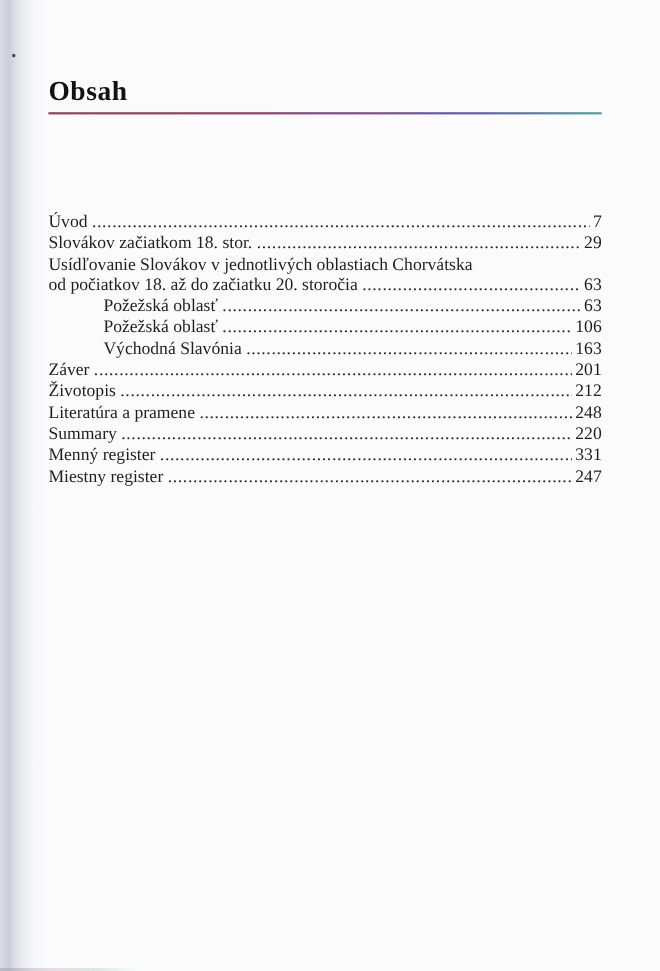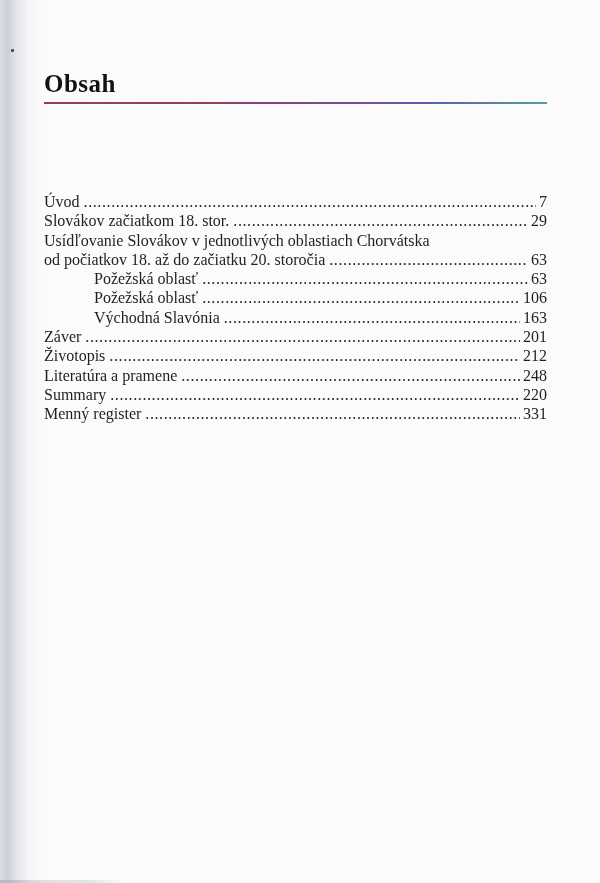--- a/index.html
+++ b/index.html
@@ -168,17 +168,22 @@
         <div class="toc-row">
     <span class="toc-label">Summary</span>
     <span class="toc-dots"></span>
     <span class="toc-page">220</span>
   </div>
         <div class="toc-row">
     <span class="toc-label">Menný register</span>
     <span class="toc-dots"></span>
     <span class="toc-page">331</span>
   </div>
+        <div class="toc-row">
+    <span class="toc-label">Miestny register</span>
+    <span class="toc-dots"></span>
+    <span class="toc-page">247</span>
+  </div>
       </div>
   </div>
 
   <div class="bottom-artifact"></div>
 </div>
 
 </body></html>

